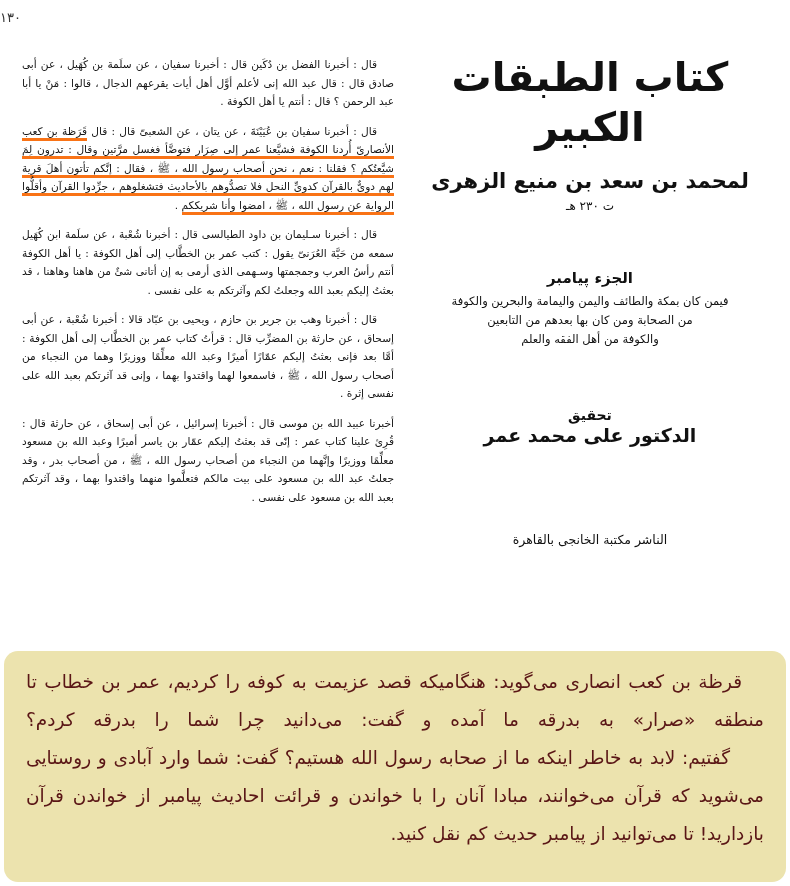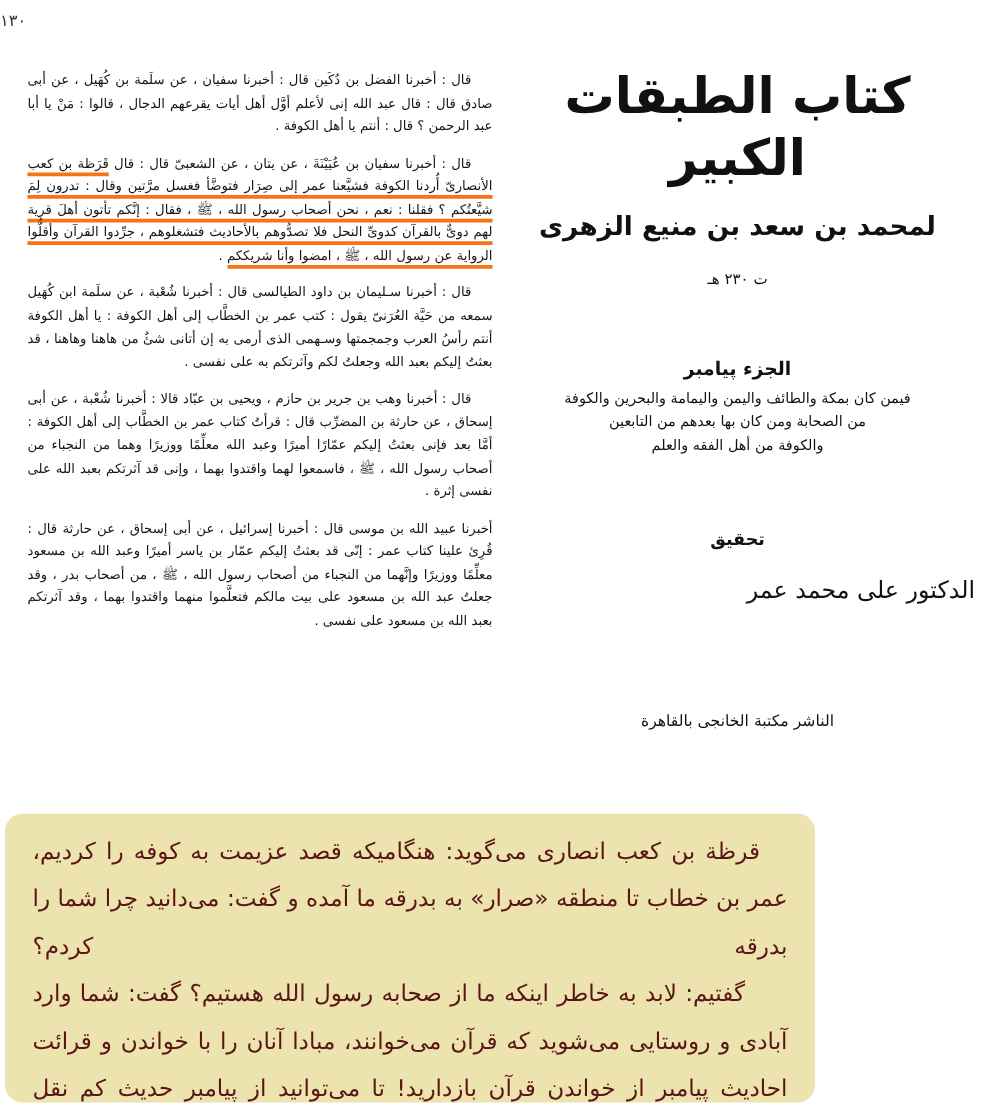--- a/index.html
+++ b/index.html
@@ -82,55 +82,54 @@
     letter-spacing: -1px;
     margin-bottom: 16px;
   }
   #cover .author {
     font-size: 21px;
     font-weight: bold;
     line-height: 1.3;
   }
   #cover .death {
     font-size: 12px;
-    margin-top: 21px;
+    margin-top: 4px;
     letter-spacing: 2px;
   }
   #cover .volume {
     margin-top: 56px;
     font-size: 15px;
     font-weight: bold;
   }
   #cover .vol-desc {
     margin-top: 5px;
     font-size: 11.5px;
     line-height: 1.65;
     padding: 0 6px;
   }
   #cover .editor-label {
     margin-top: 58px;
     font-size: 14px;
     font-weight: bold;
   }
   #cover .editor-name {
-    margin-top: 21px;
+    margin-top: 1px;
     font-size: 19px;
-    font-weight: normal;
-    text-align: right;
+    font-weight: bold;
   }
   #cover .publisher {
     margin-top: 86px;
     font-size: 12.5px;
   }
 
   
   #translation {
     position: absolute;
     left: 4px; top: 651px;
-    width: 648px; height: 231px;
+    width: 782px; height: 231px;
     background: #ece3ae;
     border-radius: 14px;
     direction: rtl;
     text-align: justify;
     text-align-last: justify;
     color: #5a1616;
     font-family: "DejaVu Sans", sans-serif;
     font-size: 18.5px;
     line-height: 38px;
     padding: 12px 22px 10px 22px;

